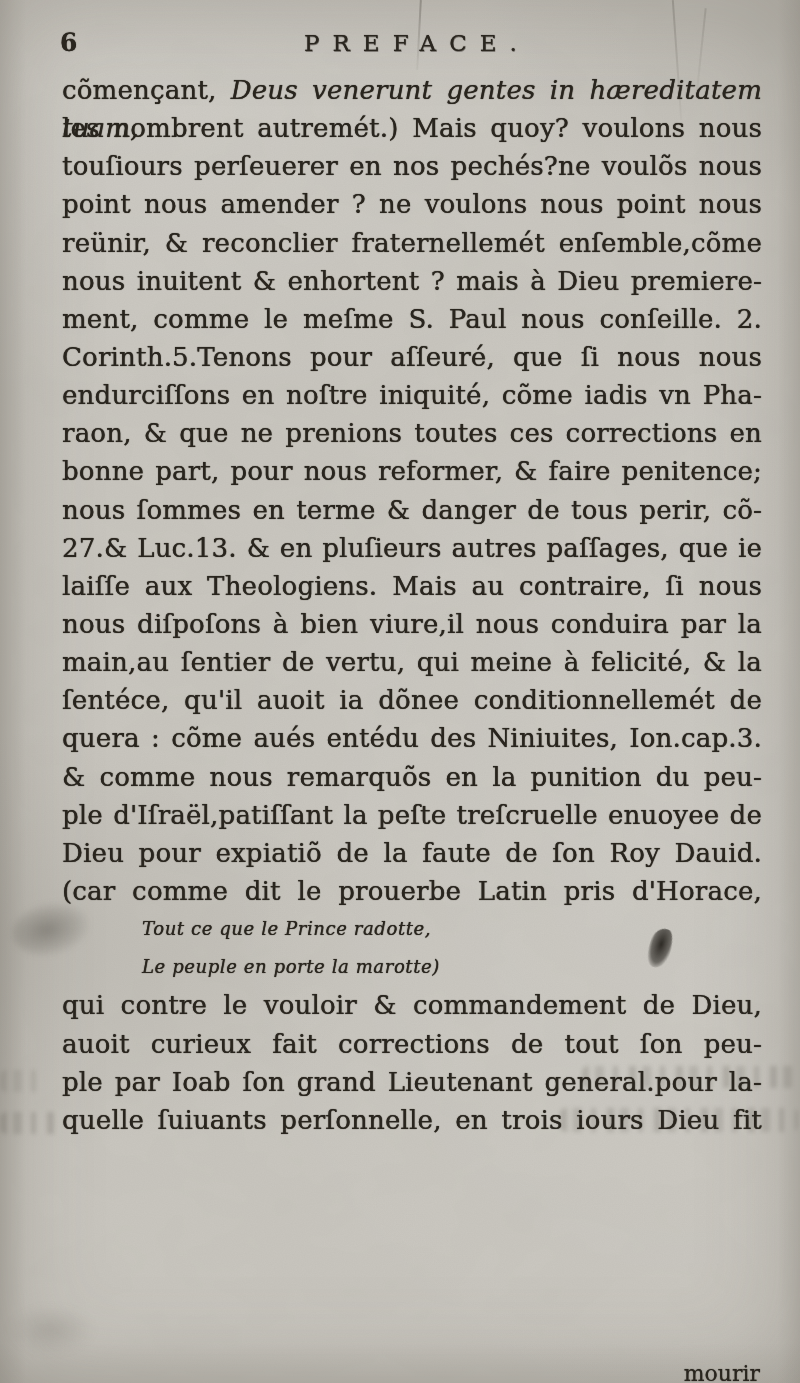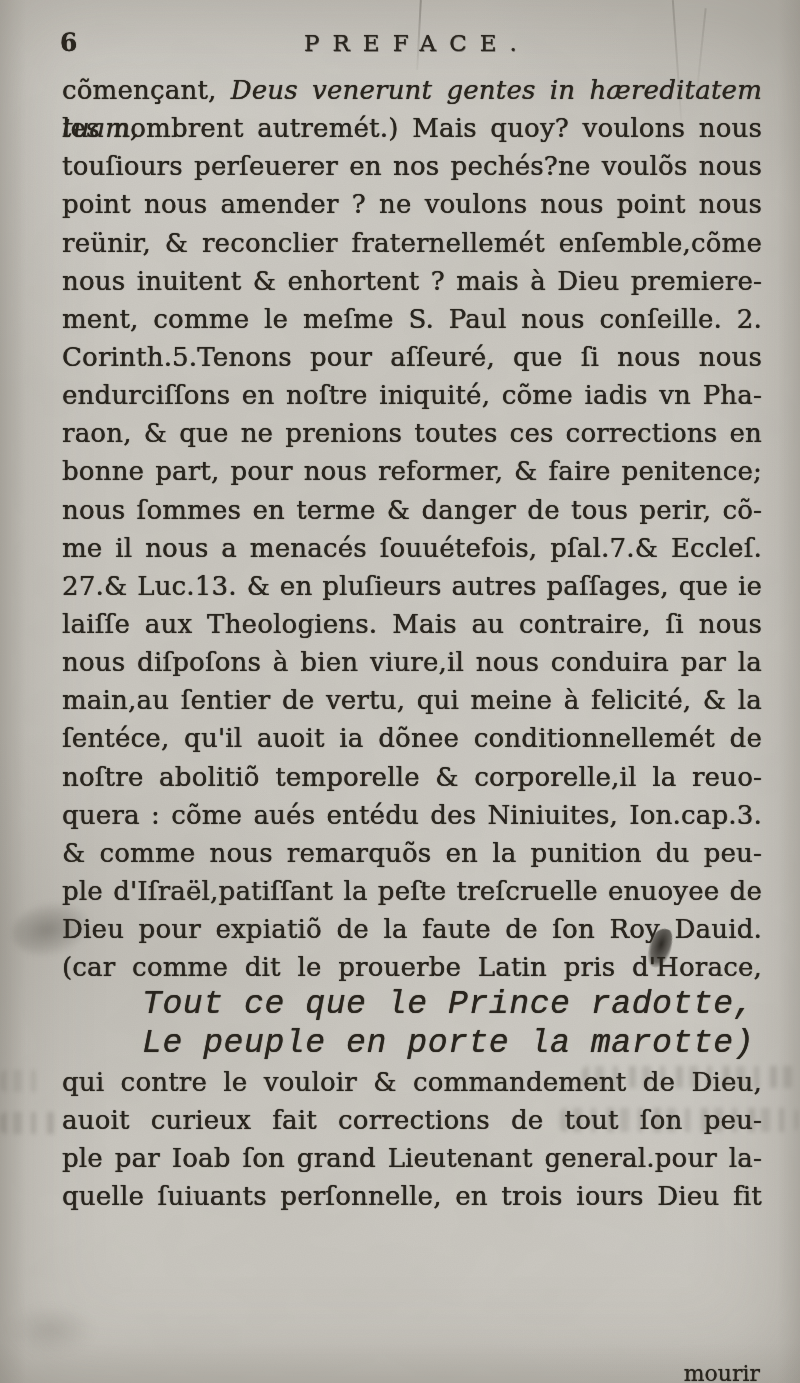--- a/index.html
+++ b/index.html
@@ -41,21 +41,21 @@
     position:absolute;left:62px;top:71px;width:700px;
     color:#29251e;
     font-size:26px;line-height:38.15px;
     text-shadow:0 0 1px rgba(41,37,30,.95), 0.4px 0.4px 0 rgba(41,37,30,.35);
     letter-spacing:0.2px;
   }
   .line{white-space:normal;height:38.15px;overflow:visible;}
   .line.roman{text-align:justify;text-align-last:justify;}
   .line.verse{
     text-align:right;text-align-last:left;padding-left:80px;
-    font-style:italic;font-size:33px;letter-spacing:0.6px;font-family:Liberation Mono, monospace;
+    font-style:italic;font-size:18px;letter-spacing:0.6px;
   }
   .it{font-style:italic;}
   .rm{font-style:normal;}
   .catchword{
     position:absolute;right:40px;top:1361px;
     font-size:22px;color:#29251e;
     text-shadow:0 0 1px rgba(41,37,30,.95);
   }
   
   .blemish{position:absolute;pointer-events:none;}
@@ -131,27 +131,25 @@
       <div class="line roman"><span class="rm">touſiours perſeuerer en nos pechés?ne voulõs nous</span></div>
       <div class="line roman"><span class="rm">point nous amender ? ne voulons nous point nous</span></div>
       <div class="line roman"><span class="rm">reünir, &amp; reconclier fraternellemét enſemble,cõme</span></div>
       <div class="line roman"><span class="rm">nous inuitent &amp; enhortent ? mais à Dieu premiere-</span></div>
       <div class="line roman"><span class="rm">ment, comme le meſme S. Paul nous conſeille. 2.</span></div>
       <div class="line roman"><span class="rm">Corinth.5.Tenons pour aſſeuré, que ſi nous nous</span></div>
       <div class="line roman"><span class="rm">endurciſſons en noſtre iniquité, cõme iadis vn Pha-</span></div>
       <div class="line roman"><span class="rm">raon, &amp; que ne prenions toutes ces corrections en</span></div>
       <div class="line roman"><span class="rm">bonne part, pour nous reformer, &amp; faire penitence;</span></div>
       <div class="line roman"><span class="rm">nous ſommes en terme &amp; danger de tous perir, cõ-</span></div>
-      <div class="line roman"><span class="rm">me il nous a menacés ſouuétefois, pſal.7.&amp; Eccleſ.</span></div>
       <div class="line roman"><span class="rm">27.&amp; Luc.13. &amp; en pluſieurs autres paſſages, que ie</span></div>
       <div class="line roman"><span class="rm">laiſſe aux Theologiens. Mais au contraire, ſi nous</span></div>
       <div class="line roman"><span class="rm">nous diſpoſons à bien viure,il nous conduira par la</span></div>
       <div class="line roman"><span class="rm">main,au ſentier de vertu, qui meine à felicité, &amp; la</span></div>
       <div class="line roman"><span class="rm">ſentéce, qu'il auoit ia dõnee conditionnellemét de</span></div>
-      <div class="line roman"><span class="rm">noſtre abolitiõ temporelle &amp; corporelle,il la reuo-</span></div>
       <div class="line roman"><span class="rm">quera : cõme aués entédu des Niniuites, Ion.cap.3.</span></div>
       <div class="line roman"><span class="rm">&amp; comme nous remarquõs en la punition du peu-</span></div>
       <div class="line roman"><span class="rm">ple d'Iſraël,patiſſant la peſte treſcruelle enuoyee de</span></div>
       <div class="line roman"><span class="rm">Dieu pour expiatiõ de la faute de ſon Roy Dauid.</span></div>
       <div class="line roman"><span class="rm">(car comme dit le prouerbe Latin pris d'Horace,</span></div>
       <div class="line verse"><span class="it">Tout ce que le Prince radotte,</span></div>
       <div class="line verse"><span class="it">Le peuple en porte la marotte)</span></div>
       <div class="line roman"><span class="rm">qui contre le vouloir &amp; commandement de Dieu,</span></div>
       <div class="line roman"><span class="rm">auoit curieux fait corrections de tout ſon peu-</span></div>
       <div class="line roman"><span class="rm">ple par Ioab ſon grand Lieutenant general.pour la-</span></div>

